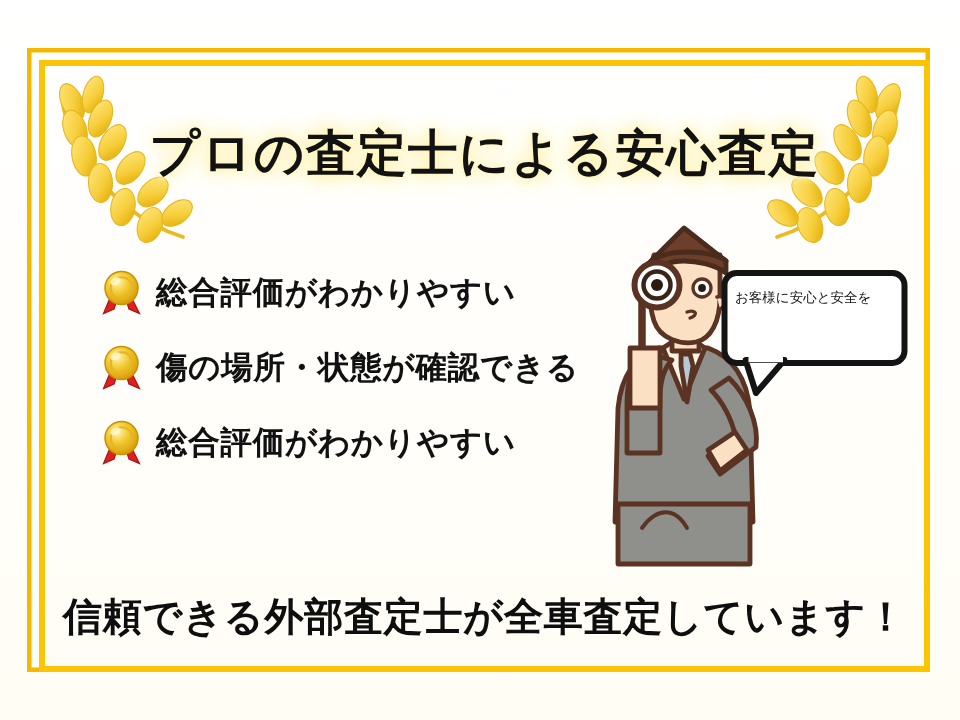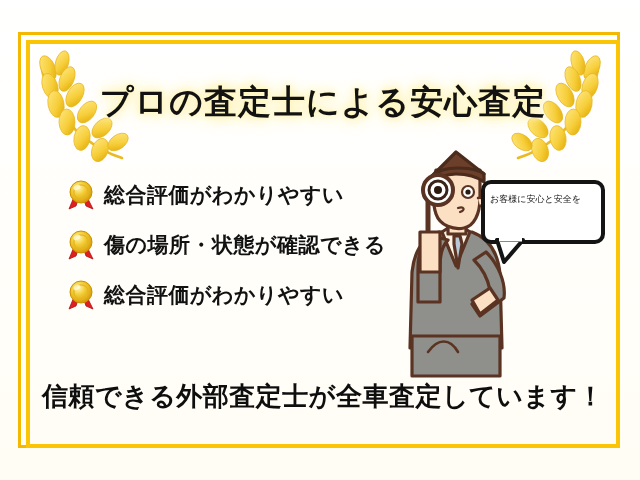--- a/index.html
+++ b/index.html
@@ -109,21 +109,21 @@
     font-weight: bold;
     color: #111111;
     letter-spacing: 0.5px;
     white-space: nowrap;
   }
 
   
   .tagline {
     position: absolute;
     left: 26px;
-    top: 379px;
+    top: 394px;
     width: 594px;
     text-align: center;
     font-family: "DejaVu Sans", "Liberation Sans", sans-serif;
     font-size: 26px;
     font-weight: bold;
     color: #0e0e0e;
     letter-spacing: 0.5px;
     white-space: nowrap;
   }
 

